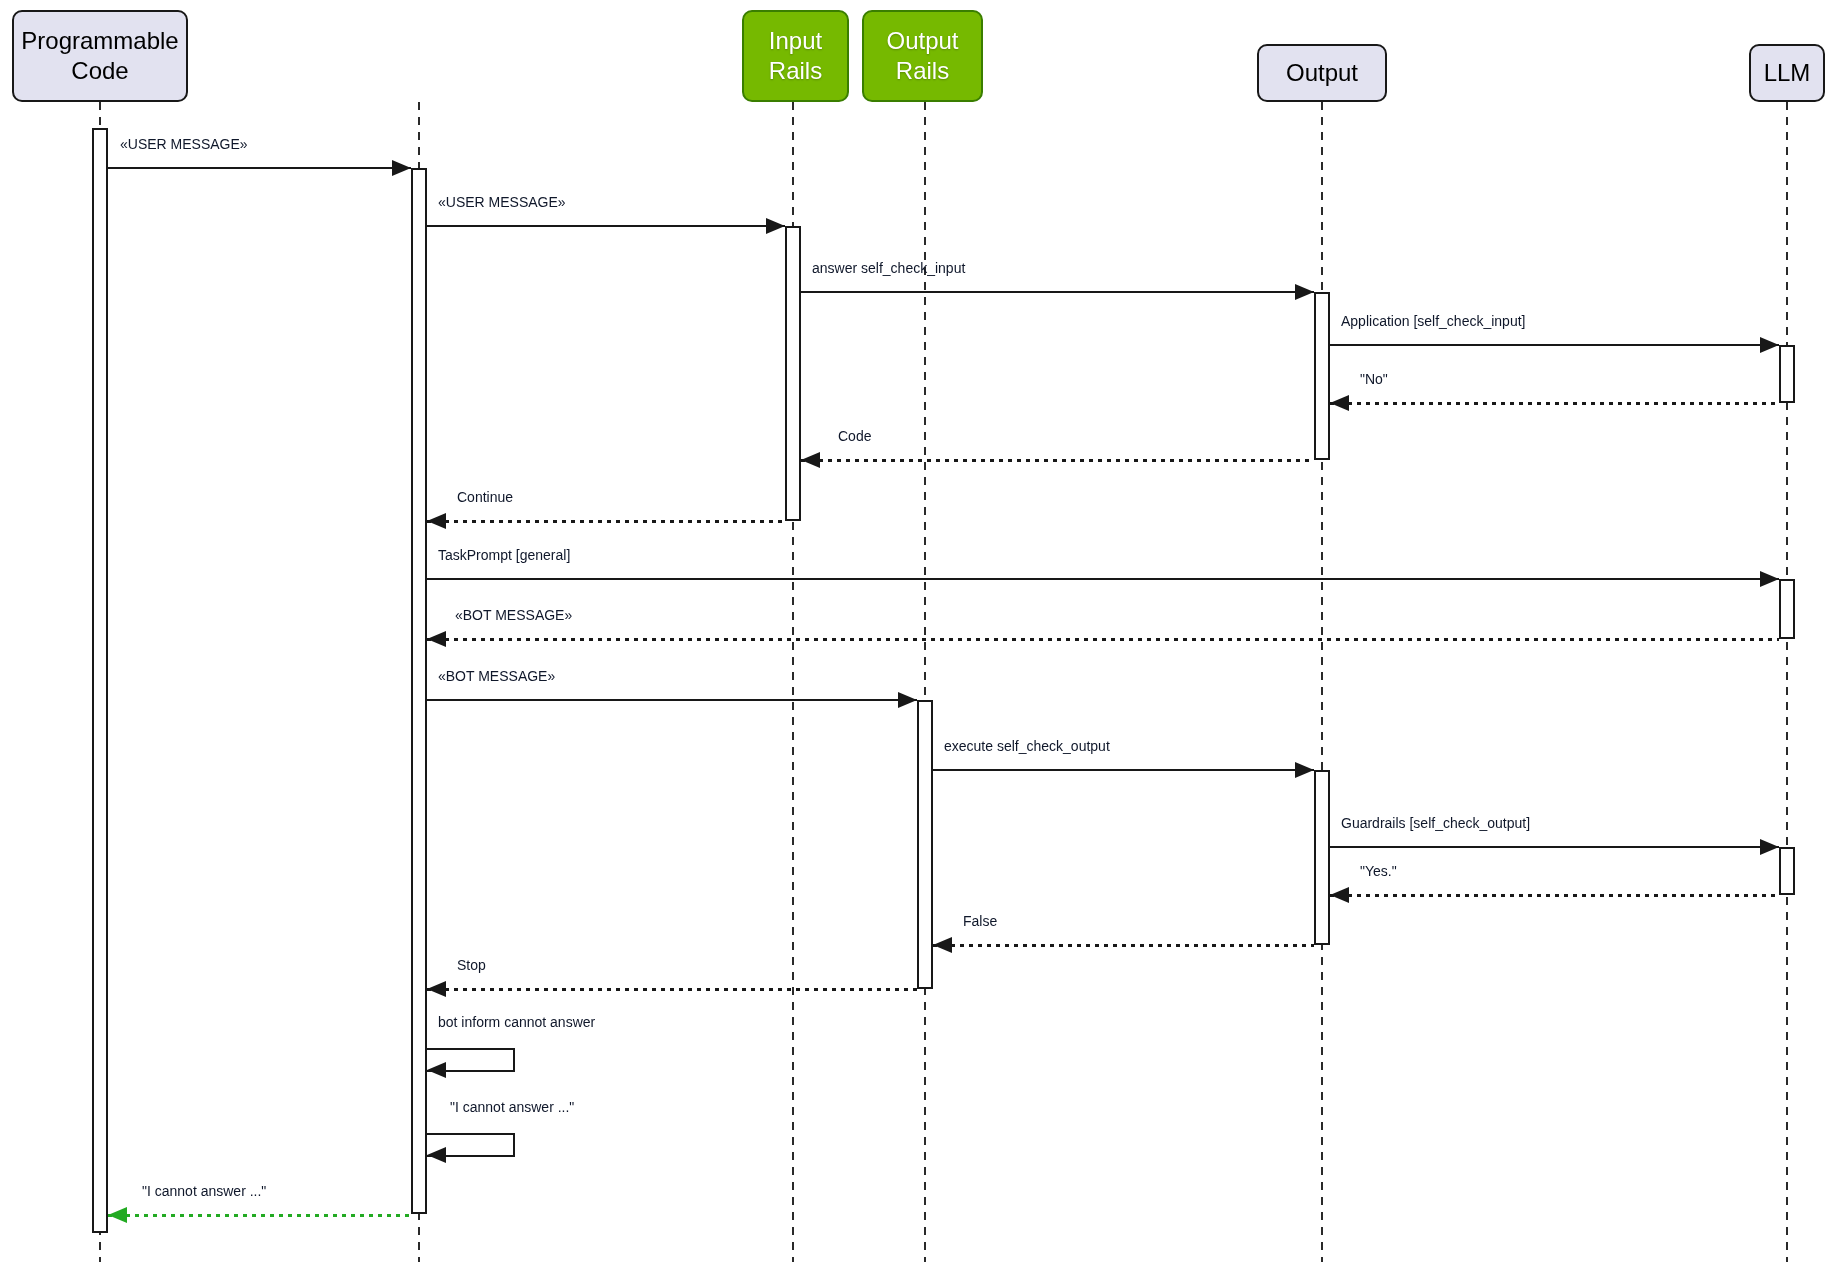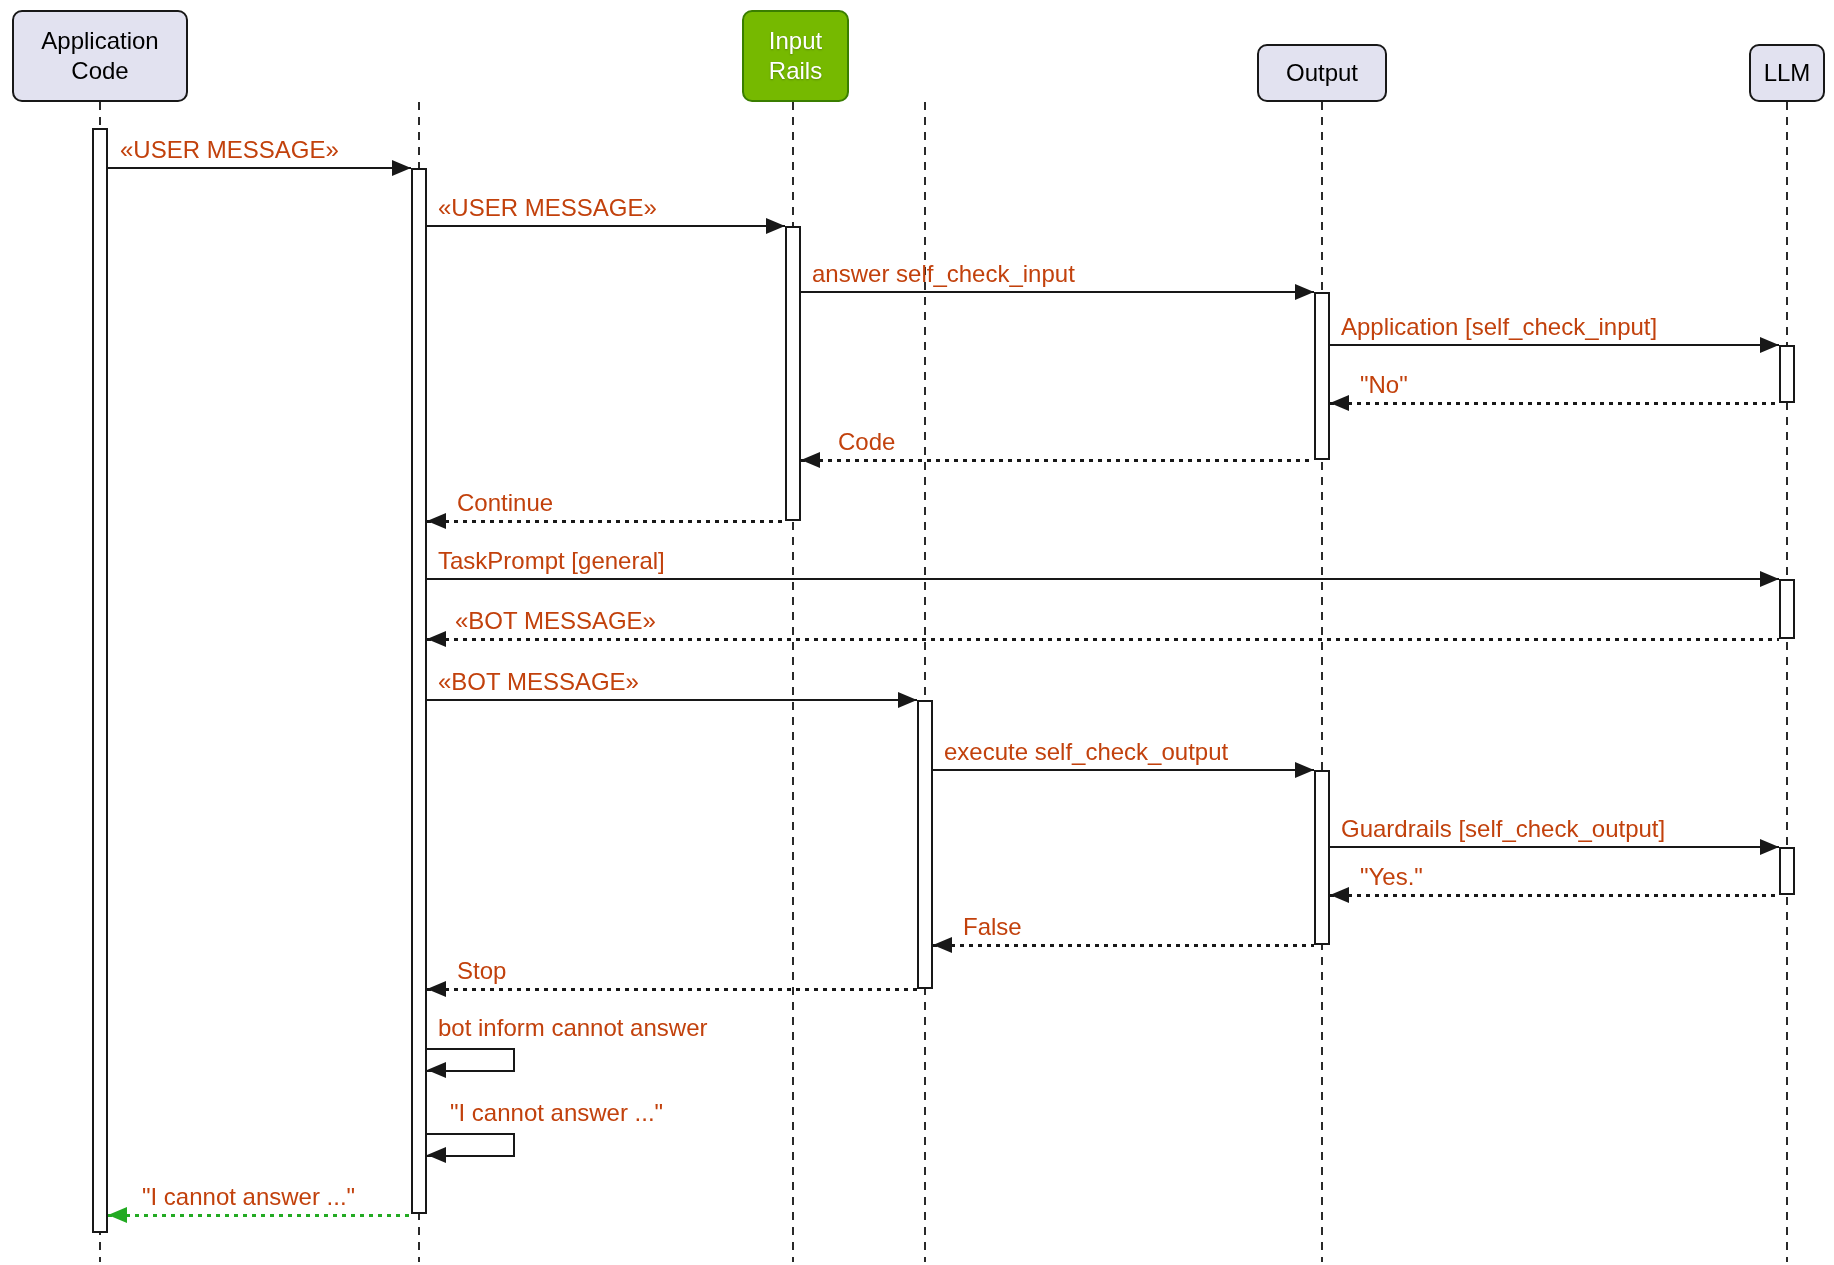--- a/index.html
+++ b/index.html
@@ -37,21 +37,21 @@
       border-top:8px solid transparent;border-bottom:8px solid transparent;
       border-right:19px solid #181818;}
   .al.green{border-right-color:#22aa22;}
 
   
   .loop{position:absolute;width:88px;height:24px;z-index:3;
         border-top:2.5px solid #181818;border-right:2.5px solid #181818;
         border-bottom:2.5px solid #181818;}
 
   
-  .mlabel{position:absolute;z-index:5;font-size:24px;white-space:nowrap;color:#c2410c;}
+  .mlabel{position:absolute;z-index:5;font-size:14px;white-space:nowrap;color:#0f172a;}
 </style>
 </head>
 <body>
 
 <div class="stage">
 
   <div class="lifeline" style="left:99px"></div>
   <div class="lifeline" style="left:418px"></div>
   <div class="lifeline" style="left:792px"></div>
   <div class="lifeline" style="left:924px"></div>
@@ -134,24 +134,27 @@
 
   <div class="mlabel" style="left:450px;top:1099px">"I cannot answer ..."</div>
   <div class="loop" style="left:427px;top:1133px"></div>
   <div class="al" style="left:427px;top:1147px"></div>
 
   <div class="mlabel" style="left:142px;top:1183px">"I cannot answer ..."</div>
   <div class="gline" style="left:108px;top:1214px;width:303px"></div>
   <div class="al green" style="left:108px;top:1207px"></div>
 
   <div class="pbox light" style="left:12px;top:10px;width:176px;height:92px">
-    <span>Application Code</span>
+    <span>Programmable Code</span>
   </div>
   <div class="pbox green" style="left:742px;top:10px;width:107px;height:92px">
     <span>Input Rails</span>
+  </div>
+  <div class="pbox green" style="left:862px;top:10px;width:121px;height:92px">
+    <span>Output Rails</span>
   </div>
   <div class="pbox light" style="left:1257px;top:44px;width:130px;height:58px">
     <span>Output</span>
   </div>
   <div class="pbox light" style="left:1749px;top:44px;width:76px;height:58px">
     <span>LLM</span>
   </div>
 
 </div>
 

